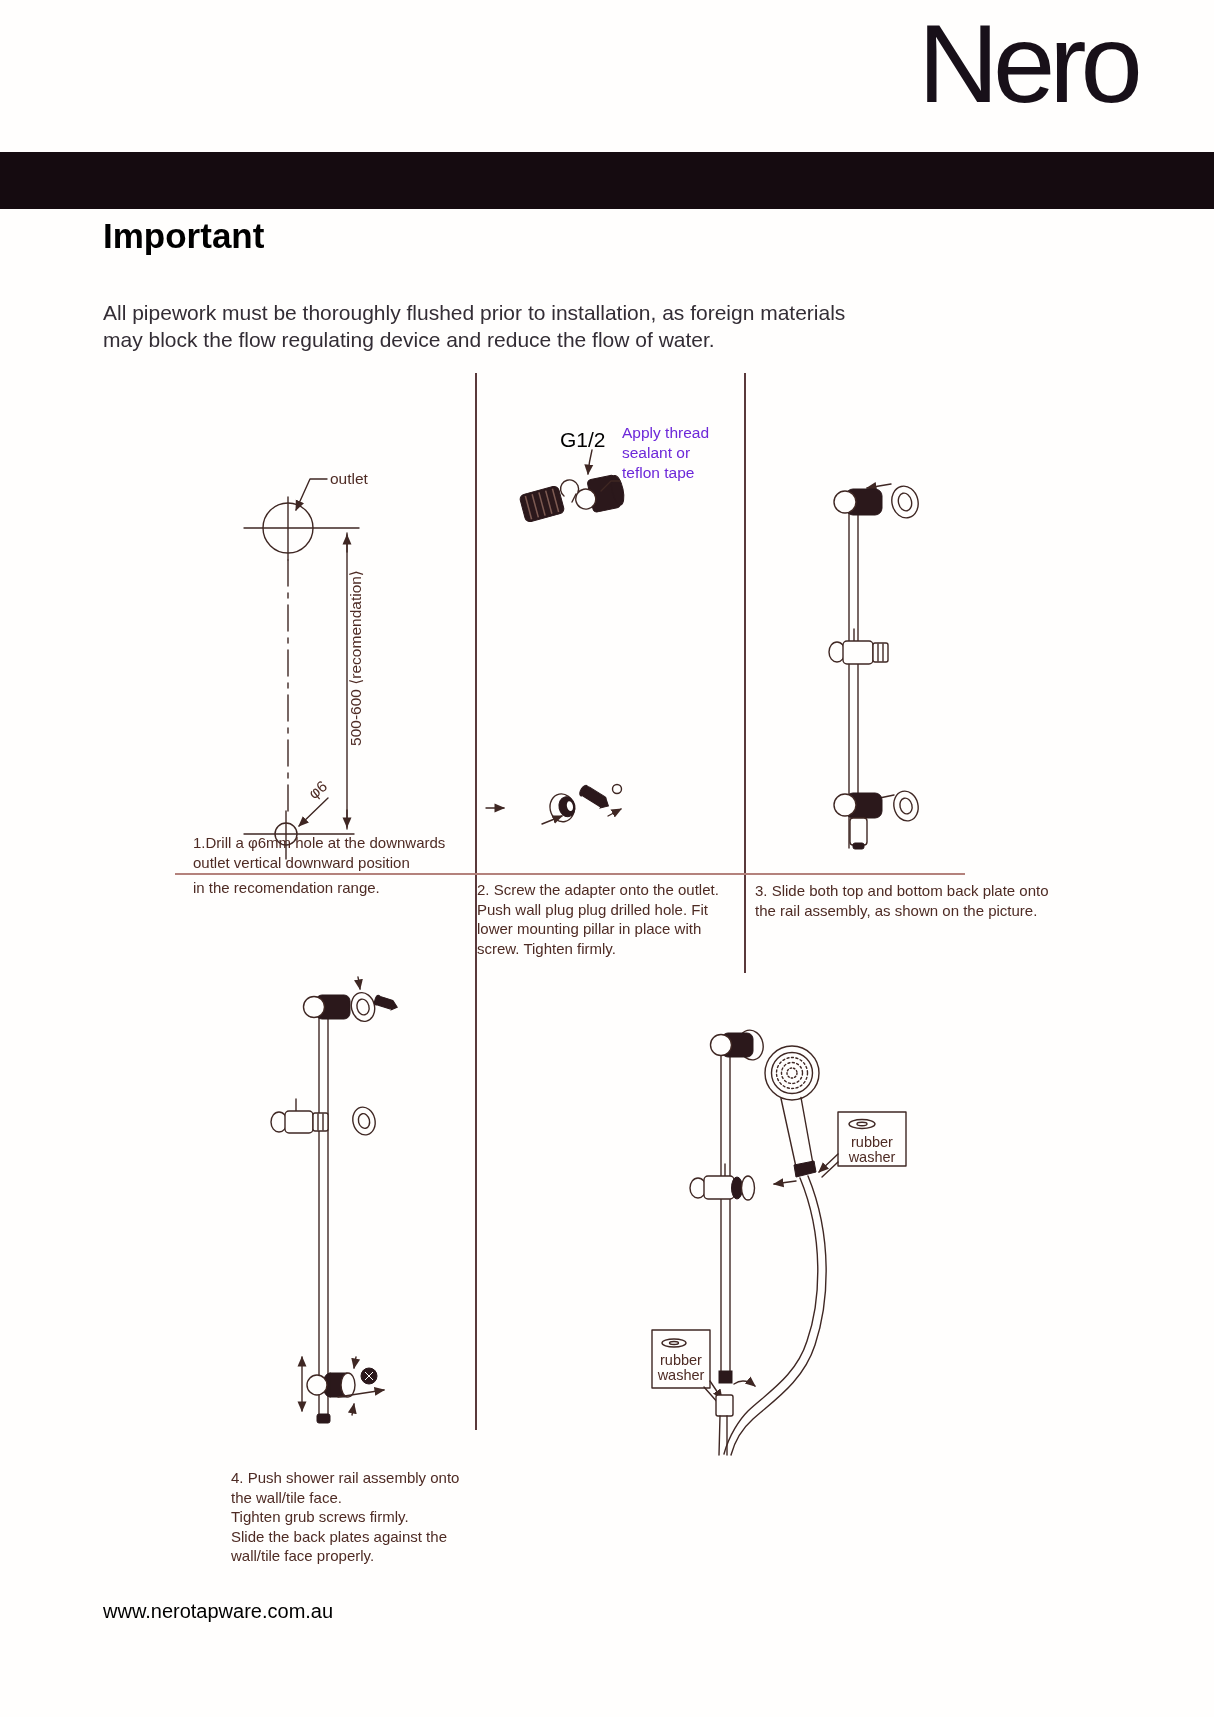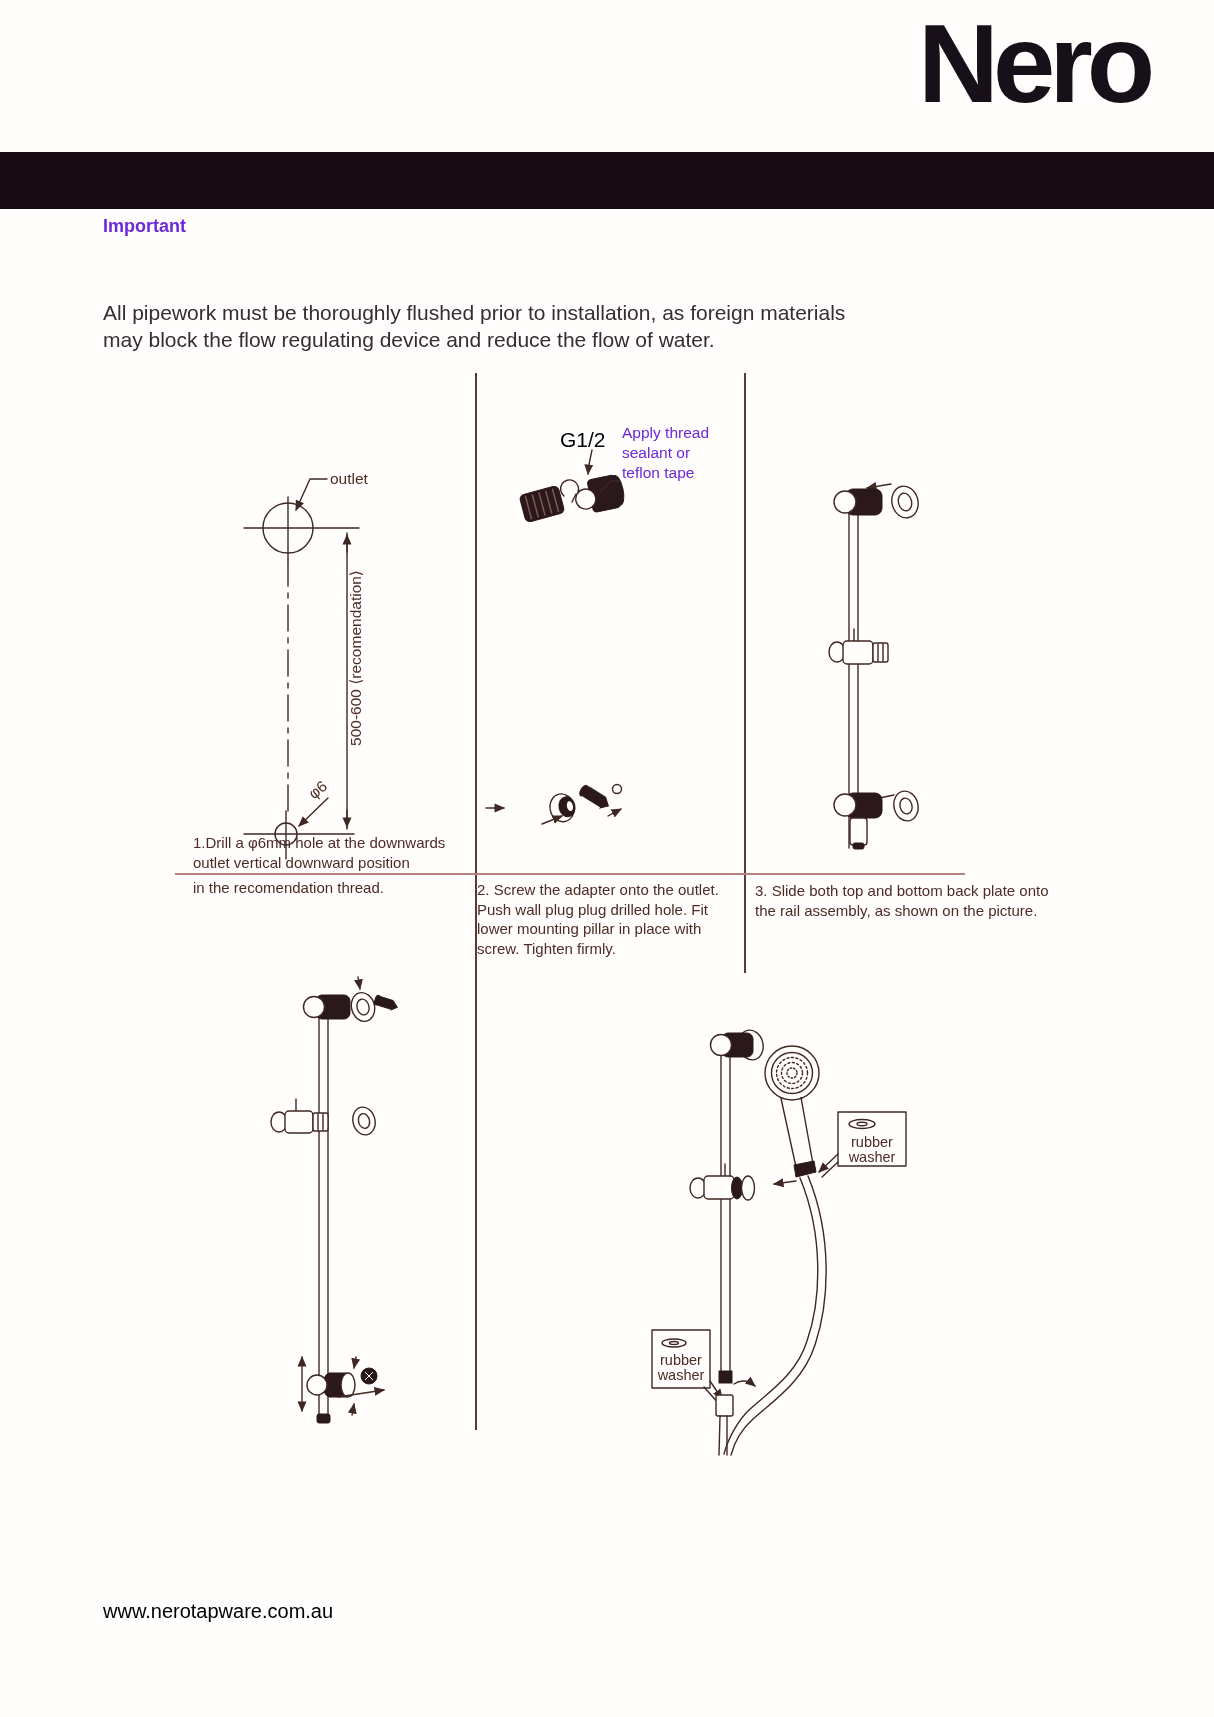--- a/index.html
+++ b/index.html
@@ -1,22 +1,22 @@
 <!DOCTYPE html>
 <html><head>
 <meta charset="utf-8">
 <style>
   *{margin:0;padding:0;box-sizing:border-box}
   html,body{background:#ffffff}
   body{width:1214px;height:1717px;position:relative;font-family:"Liberation Sans",sans-serif}
   .page{position:absolute;left:0;top:0;width:1214px;height:1717px;background:#fffefd;overflow:hidden}
   .abs{position:absolute}
-  .logo{left:918px;top:14px;font-size:112px;line-height:100px;letter-spacing:-6px;color:#181019;font-weight:700}
+  .logo{left:918px;top:14px;font-size:112px;line-height:100px;letter-spacing:-6px;color:#181019;font-weight:400}
   .bar{left:0;top:152px;width:1214px;height:57px;background:#150b10}
-  .h1{left:103px;top:216px;font-size:18px;font-weight:bold;color:#6d28d9}
+  .h1{left:103px;top:216px;font-size:35px;font-weight:bold;color:#000000}
   .para{font-size:21px;color:#332d35;line-height:27px;white-space:pre-line}
   .p1{left:103px;top:261px}
   .p2{left:103px;top:299px}
   .vline{width:2px;background:#5a393b}
   .v1{left:475px;top:373px;height:1057px}
   .v2{left:744px;top:373px;height:600px}
   .hline{left:175px;top:873px;width:790px;height:2px;background:#b4827c}
   .cap{font-size:15px;color:#4e2b24;line-height:19.5px;white-space:nowrap}
   .cap .gap{margin-top:6px}
   .lbl{font-size:15.5px;color:#6d28d9;line-height:20px;white-space:pre-line}
@@ -289,32 +289,39 @@
   </svg>
 
   <div class="abs g12">G1/2</div>
   <div class="abs lbl sealant">Apply thread
 sealant or
 teflon tape</div>
 
   <div class="abs cap" style="left:193px;top:833px">
     <div>1.Drill a φ6mm hole at the downwards</div>
     <div>outlet vertical downward position</div>
-    <div class="gap">in the recomendation thread.</div>
+    <div class="gap">in the recomendation range.</div>
   </div>
 
   <div class="abs cap" style="left:477px;top:880px">
     <div>2. Screw the adapter onto the outlet.</div>
     <div>Push wall plug plug drilled hole. Fit</div>
     <div>lower mounting pillar in place with</div>
     <div>screw. Tighten firmly.</div>
   </div>
 
   <div class="abs cap" style="left:755px;top:881px">
     <div>3. Slide both top and bottom back plate onto</div>
     <div>the rail assembly, as shown on the picture.</div>
   </div>
 
+  <div class="abs cap" style="left:231px;top:1468px">
+    <div>4. Push shower rail assembly onto</div>
+    <div>the wall/tile face.</div>
+    <div>Tighten grub screws firmly.</div>
+    <div>Slide the back plates against the</div>
+    <div>wall/tile face properly.</div>
+  </div>
 
 
   <div class="abs footer">www.nerotapware.com.au</div>
 
 </div>
 
 </body></html>

